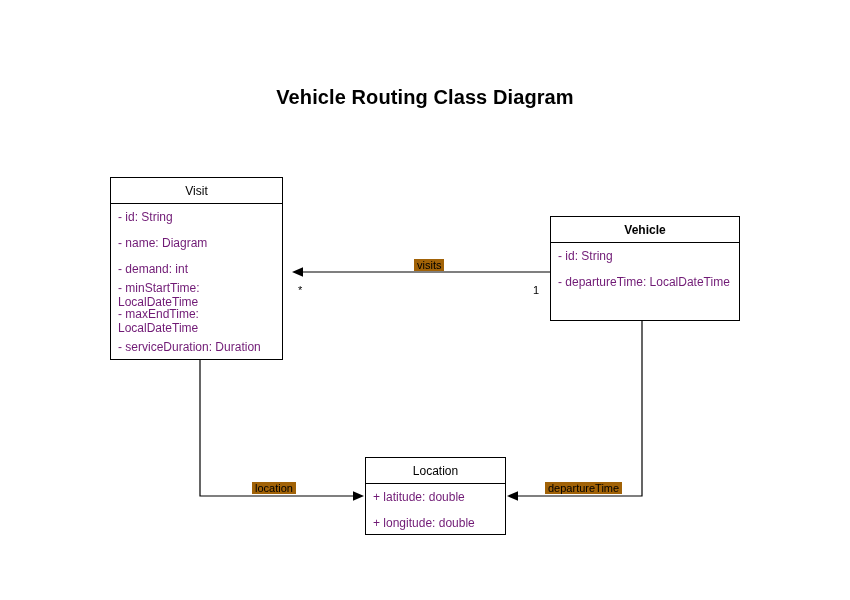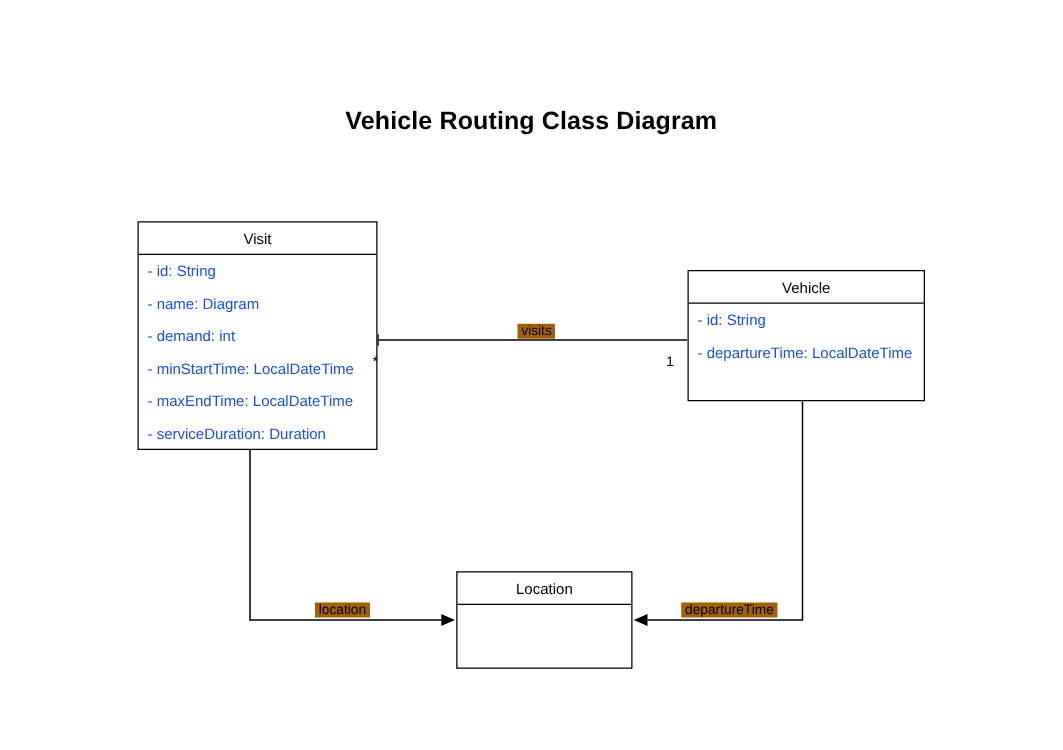--- a/index.html
+++ b/index.html
@@ -51,32 +51,32 @@
     align-items: center;
     justify-content: center;
   }
   .uml-attrs {
     box-sizing: border-box;
     padding: 0;
   }
   .uml-attr {
     box-sizing: border-box;
     font-size: 12px;
-    color: #1d4ed8;
+    color: #701a75;
     padding-left: 7px;
     display: flex;
     align-items: center;
   }
   
-  #class-visit { left: 110px; top: 177px; width: 192px; height: 183px; }
+  #class-visit { left: 110px; top: 177px; width: 173px; height: 183px; }
   #class-visit .uml-class-name { height: 26px; }
   #class-visit .uml-attr { height: 26px; }
   
   #class-vehicle { left: 550px; top: 216px; width: 190px; height: 105px; }
-  #class-vehicle .uml-class-name { height: 26px; }
+  #class-vehicle .uml-class-name { height: 26px; font-weight: bold; }
   #class-vehicle .uml-attr { height: 26px; }
   
   #class-location { left: 365px; top: 457px; width: 141px; height: 78px; }
   #class-location .uml-class-name { height: 26px; }
   #class-location .uml-attr { height: 26px; }
 
   .edge-label {
     position: absolute;
     font-size: 11px;
     color: #000000;
@@ -144,20 +144,24 @@
   <div class="uml-class" id="class-vehicle">
     <div class="uml-class-name">Vehicle</div>
     <div class="uml-attrs">
       <div class="uml-attr">- id: String</div>
       <div class="uml-attr">- departureTime: LocalDateTime</div>
     </div>
   </div>
 
   <div class="uml-class" id="class-location">
     <div class="uml-class-name">Location</div>
+    <div class="uml-attrs">
+      <div class="uml-attr">+ latitude: double</div>
+      <div class="uml-attr">+ longitude: double</div>
+    </div>
   </div>
 
   <div class="edge-label" id="label-visits">visits</div>
   <div class="edge-label" id="label-location">location</div>
   <div class="edge-label" id="label-homelocation">departureTime</div>
 
   <div class="multiplicity" id="mult-visit-star">*</div>
   <div class="multiplicity" id="mult-vehicle-one">1</div>
 
 </div>

